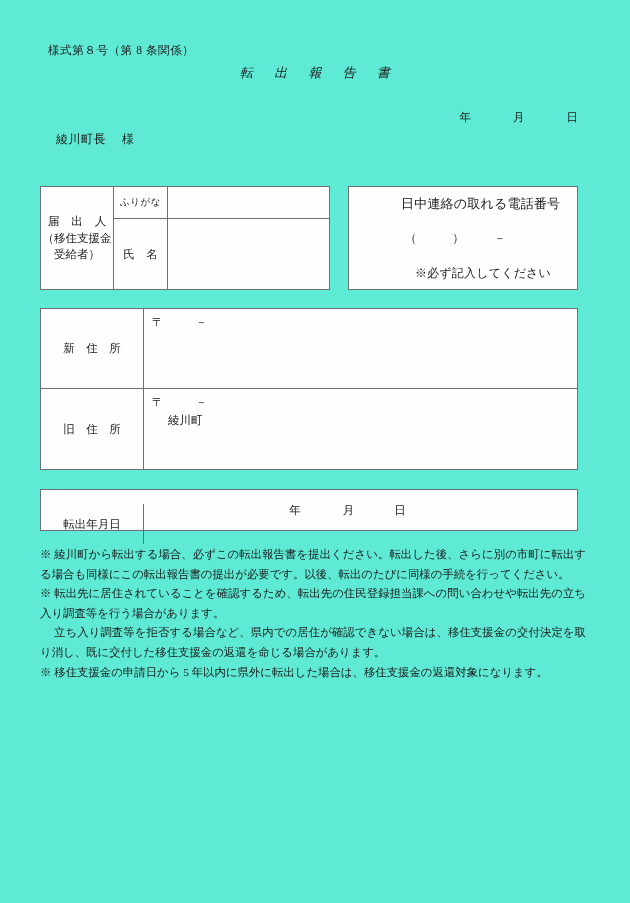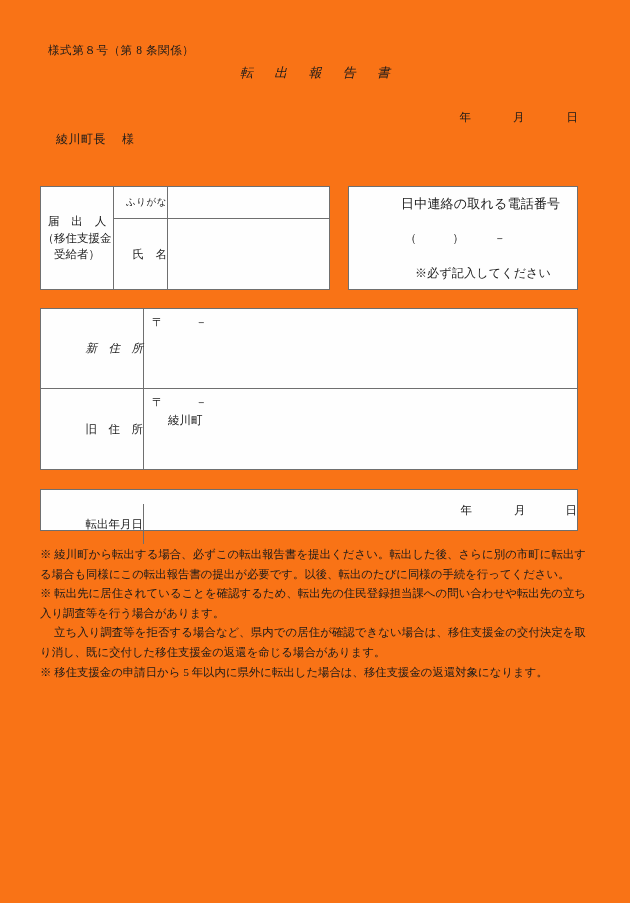--- a/index.html
+++ b/index.html
@@ -17,21 +17,21 @@
     overflow: hidden;
     -webkit-font-smoothing: antialiased;
   }
 
   .page {
     position: absolute;
     left: 0;
     top: 0;
     width: 630px;
     height: 903px;
-    background: #f97316;
+    background: #5eead4;
   }
 
   
   .form-number {
     position: absolute;
     left: 48px;
     top: 43px;
     font-size: 11.5px;
     letter-spacing: 0.6px;
     white-space: nowrap;
@@ -81,21 +81,21 @@
     position: absolute;
     box-sizing: border-box;
     font-size: 11.5px;
   }
   .bdr-r { border-right: 1px solid #6f6f6f; }
   .bdr-b { border-bottom: 1px solid #6f6f6f; }
 
   .ctr {
     display: flex;
     align-items: center;
-    justify-content: flex-end;
+    justify-content: center;
     text-align: center;
   }
   .ctr-col {
     display: flex;
     flex-direction: column;
     align-items: center;
     justify-content: center;
     text-align: center;
     line-height: 1.45;
   }
@@ -145,21 +145,21 @@
     right: 4px;
     top: 78px;
     text-align: center;
     font-size: 12px;
     letter-spacing: 0.2px;
     white-space: nowrap;
   }
 
   
   #tbl-address { left: 40px; top: 308px; width: 538px; height: 162px; }
-  #cell-newaddr-label { left: 0; top: 0; width: 103px; height: 80px; font-style: italic; }
+  #cell-newaddr-label { left: 0; top: 0; width: 103px; height: 80px; }
   #cell-newaddr-value { left: 103px; top: 0; width: 433px; height: 80px; }
   #cell-oldaddr-label { left: 0; top: 80px; width: 103px; height: 80px; }
   #cell-oldaddr-value { left: 103px; top: 80px; width: 433px; height: 80px; }
 
   .addr-body { position: relative; width: 100%; height: 100%; }
   .zip-line {
     position: absolute;
     left: 8px;
     top: 6px;
     font-size: 11.5px;

